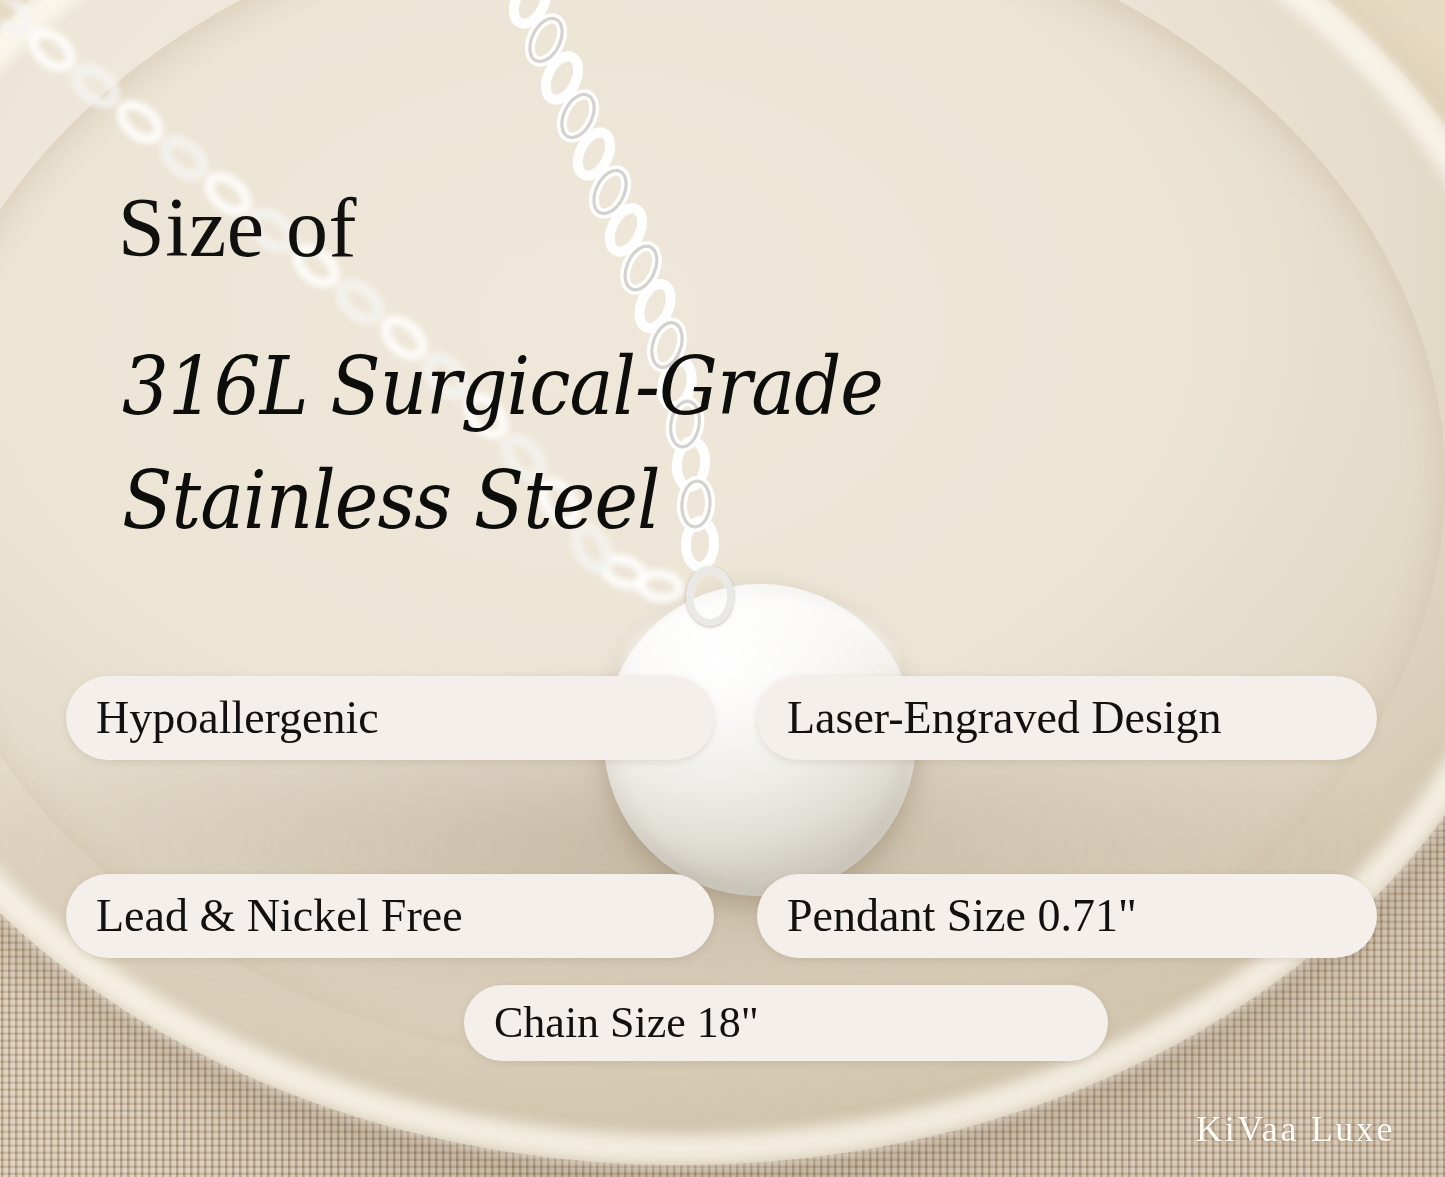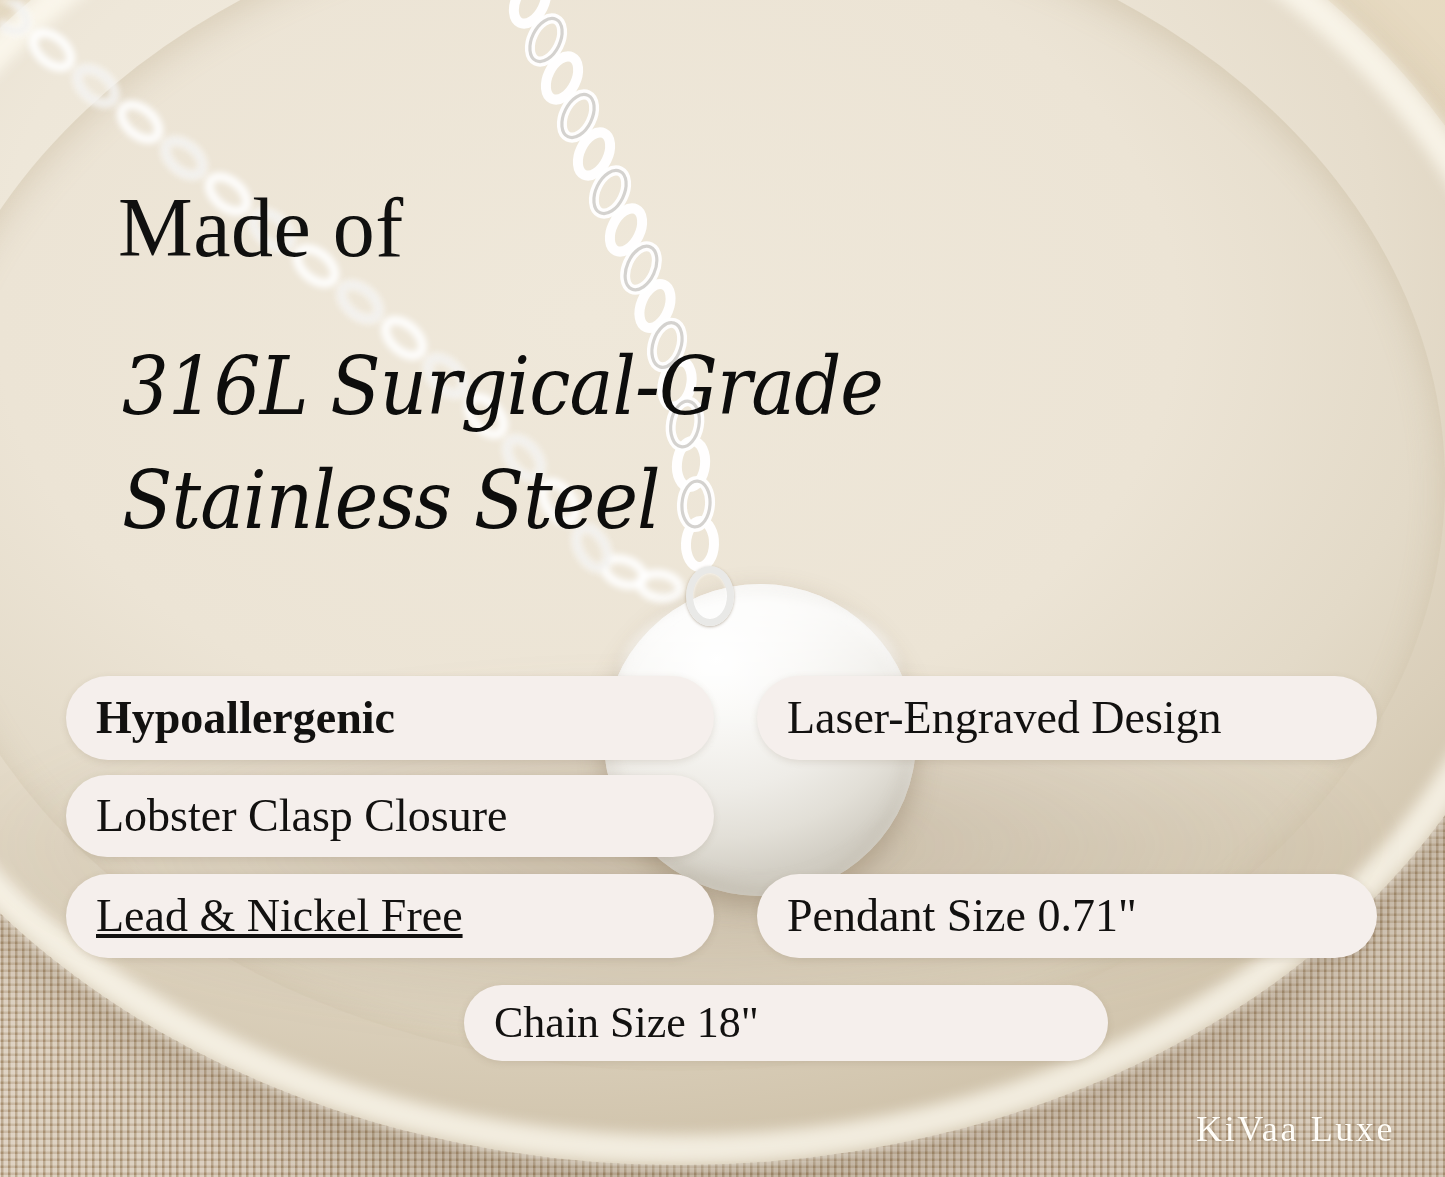--- a/index.html
+++ b/index.html
@@ -165,23 +165,23 @@
     border-radius: 44px;
     box-shadow: 0 2px 7px rgba(120,100,72,.16);
     color: #121110;
     font-size: 46px;
     line-height: 1;
     padding-left: 30px;
     box-sizing: border-box;
     white-space: nowrap;
   }
 
-  .pill-l1 { left: 66px;  top: 676px; width: 648px; height: 84px; font-weight: bold; }
+  .pill-l1 { left: 66px;  top: 676px; width: 648px; height: 84px; }
   .pill-l2 { left: 66px;  top: 775px; width: 648px; height: 82px; }
-  .pill-l3 { left: 66px;  top: 874px; width: 648px; height: 84px; text-decoration: underline; }
+  .pill-l3 { left: 66px;  top: 874px; width: 648px; height: 84px; }
 
   .pill-r1 { left: 757px; top: 676px; width: 620px; height: 84px; align-items: center; }
   .pill-r2 { left: 757px; top: 775px; width: 620px; height: 82px; }
   .pill-r3 { left: 757px; top: 874px; width: 620px; height: 84px; }
 
   .pill-c1 { left: 464px; top: 985px; width: 644px; height: 76px; font-size: 44px; }
 
   
   .brand {
     position: absolute;
@@ -270,33 +270,30 @@
         <ellipse cx="685" cy="424" rx="23" ry="14" transform="rotate(-80 685 424)"></ellipse>
         <ellipse cx="696" cy="504" rx="23" ry="14" transform="rotate(-86 696 504)"></ellipse>
       </g>
     </svg>
   </div>
 
   <div class="pendant"></div>
   <div class="pendant-sheen"></div>
   <div class="jumpring"></div>
 
-  <div class="made-of">Made of</div>
+  <div class="made-of">Size of</div>
 
   <div class="headline">
     <span class="l1">316L Surgical-Grade</span>
     <span class="l2">Stainless Steel</span>
   </div>
 
   <div class="pill pill-l1">
     <span>Hypoallergenic</span>
   </div>
-  <div class="pill pill-l2">
-    <span>Lobster Clasp Closure</span>
-  </div>
   <div class="pill pill-l3">
     <span>Lead &amp; Nickel Free</span>
   </div>
 
   <div class="pill pill-r1">
     <span>Laser-Engraved Design</span>
   </div>
   <div class="pill pill-r3">
     <span>Pendant Size 0.71"</span>
   </div>

